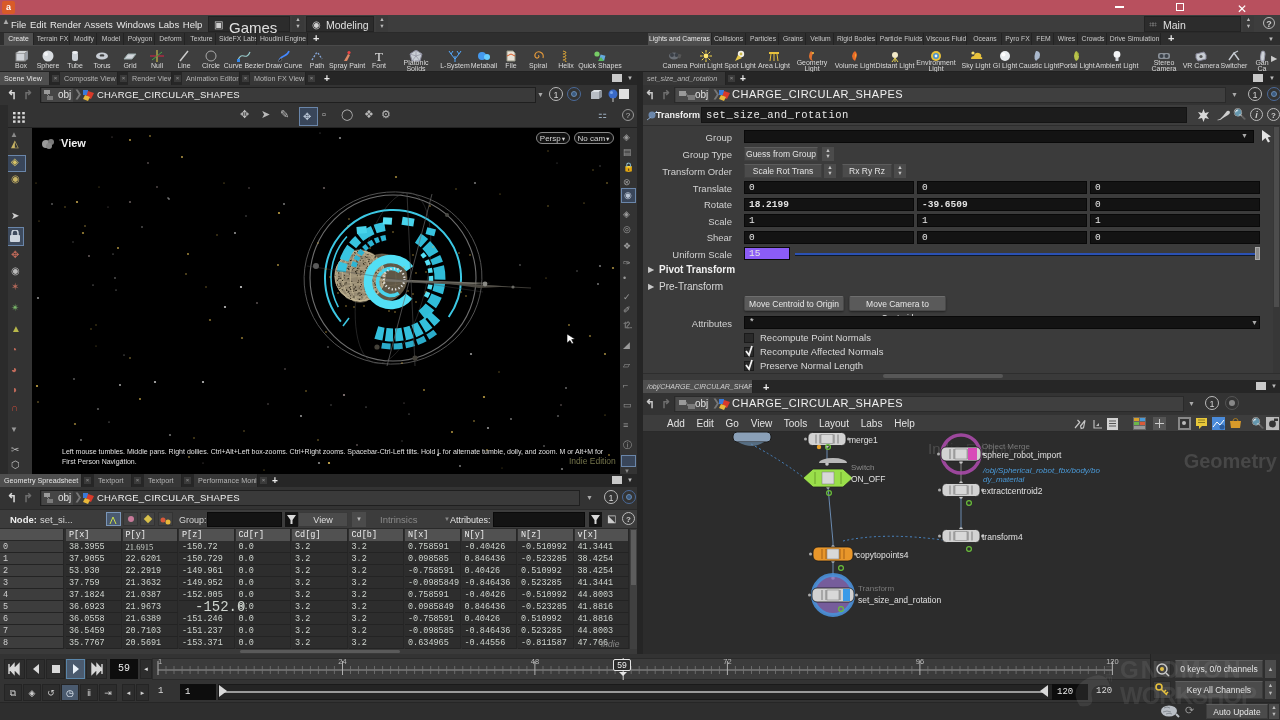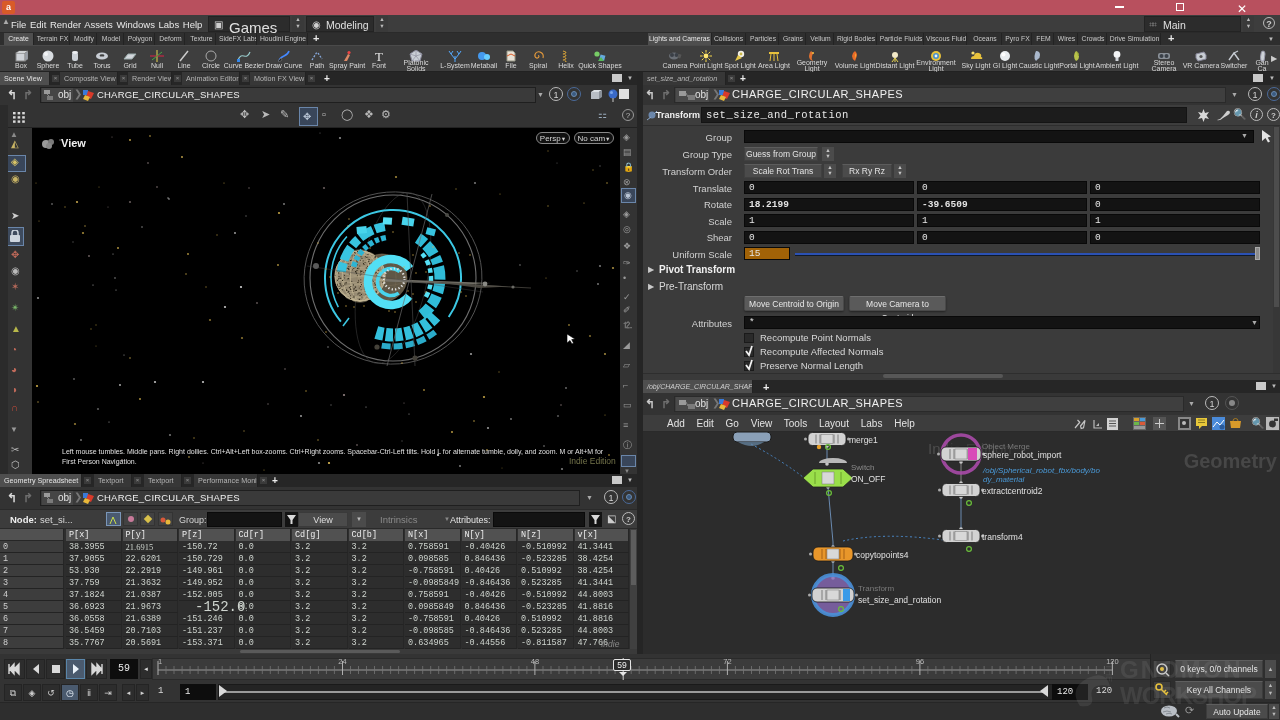--- a/index.html
+++ b/index.html
@@ -1147,21 +1147,21 @@
 <div class="abs" style="left:447px;top:92.5px;width:170px;height:13px;background:#131313;border:1px solid #090909;color:#e5e5e5;font-size:9.5px;font-family:'Liberation Mono',monospace;line-height:12px;padding-left:4px;">0</div>
 <div class="abs" style="left:0;top:111px;width:89px;text-align:right;color:#d2d2d2;font-size:9.5px;">Scale</div>
 <div class="abs" style="left:101px;top:109px;width:170px;height:13px;background:#131313;border:1px solid #090909;color:#e5e5e5;font-size:9.5px;font-family:'Liberation Mono',monospace;line-height:12px;padding-left:4px;">1</div>
 <div class="abs" style="left:274px;top:109px;width:170px;height:13px;background:#131313;border:1px solid #090909;color:#e5e5e5;font-size:9.5px;font-family:'Liberation Mono',monospace;line-height:12px;padding-left:4px;">1</div>
 <div class="abs" style="left:447px;top:109px;width:170px;height:13px;background:#131313;border:1px solid #090909;color:#e5e5e5;font-size:9.5px;font-family:'Liberation Mono',monospace;line-height:12px;padding-left:4px;">1</div>
 <div class="abs" style="left:0;top:127px;width:89px;text-align:right;color:#d2d2d2;font-size:9.5px;">Shear</div>
 <div class="abs" style="left:101px;top:125.5px;width:170px;height:13px;background:#131313;border:1px solid #090909;color:#e5e5e5;font-size:9.5px;font-family:'Liberation Mono',monospace;line-height:12px;padding-left:4px;">0</div>
 <div class="abs" style="left:274px;top:125.5px;width:170px;height:13px;background:#131313;border:1px solid #090909;color:#e5e5e5;font-size:9.5px;font-family:'Liberation Mono',monospace;line-height:12px;padding-left:4px;">0</div>
 <div class="abs" style="left:447px;top:125.5px;width:170px;height:13px;background:#131313;border:1px solid #090909;color:#e5e5e5;font-size:9.5px;font-family:'Liberation Mono',monospace;line-height:12px;padding-left:4px;">0</div>
 <div class="abs" style="left:0;top:144px;width:89px;text-align:right;color:#d2d2d2;font-size:9.5px;">Uniform Scale</div>
-<div class="abs" style="left:101px;top:142px;width:46px;height:13px;background:#a16207;border:1px solid #090909;color:#e5e5e5;font-size:9.5px;font-family:'Liberation Mono',monospace;line-height:12px;padding-left:4px;">15</div>
+<div class="abs" style="left:101px;top:142px;width:46px;height:13px;background:#8b5cf6;border:1px solid #090909;color:#e5e5e5;font-size:9.5px;font-family:'Liberation Mono',monospace;line-height:12px;padding-left:4px;">15</div>
 <div class="abs" style="left:152px;top:147.5px;width:465px;height:3px;background:#0f1a2a;border-top:1px solid #000;"></div>
 <div class="abs" style="left:152px;top:148px;width:462px;height:2px;background:#2b51b4;"></div>
 <div class="abs" style="left:612px;top:142px;width:5px;height:13px;background:#8a8a8a;border:1px solid #aaa;"></div>
 <div class="abs" style="left:5px;top:160px;color:#c9c9c9;font-size:8px;">▶</div>
 <div class="abs" style="left:16px;top:158.5px;color:#f0f0f0;font-size:10px;font-weight:bold;">Pivot Transform</div>
 <div class="abs" style="left:5px;top:177px;color:#c9c9c9;font-size:8px;">▶</div>
 <div class="abs" style="left:16px;top:175.5px;color:#d9d9d9;font-size:10px;">Pre-Transform</div>
 <div class="abs" style="left:101px;top:191px;width:100px;height:15px;background:#5a5a5a;border:1px solid #494949;border-top-color:#6e6e6e;border-radius:2px;color:#e8e8e8;font-size:8.5px;text-align:center;line-height:14px;box-shadow:0 1px 2px rgba(0,0,0,0.4);">Move Centroid to Origin</div>
 <div class="abs" style="left:206px;top:191px;width:97px;height:15px;background:#5a5a5a;border:1px solid #494949;border-top-color:#6e6e6e;border-radius:2px;color:#e8e8e8;font-size:8.5px;text-align:center;line-height:14px;box-shadow:0 1px 2px rgba(0,0,0,0.4);">Move Camera to Centroid</div>
 <div class="abs" style="left:0;top:213px;width:89px;text-align:right;color:#d2d2d2;font-size:9.5px;">Attributes</div>

